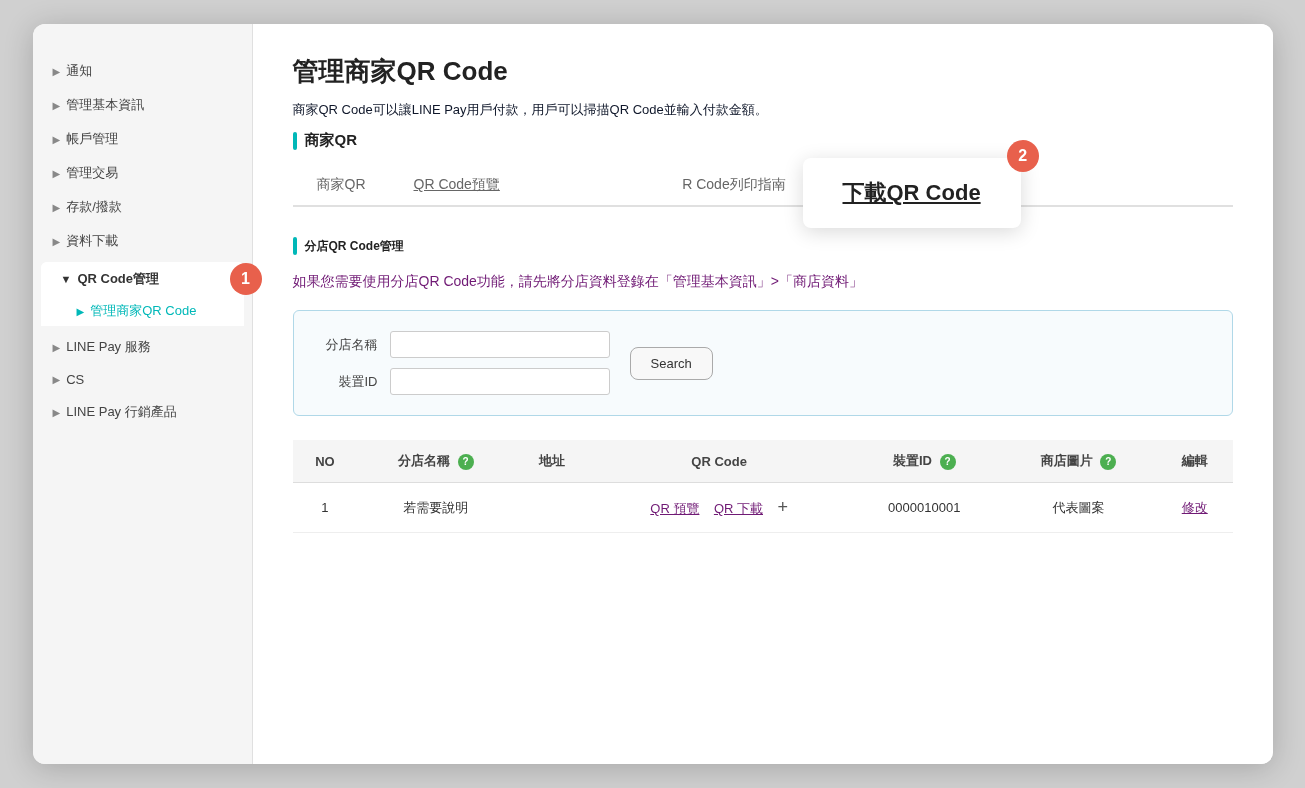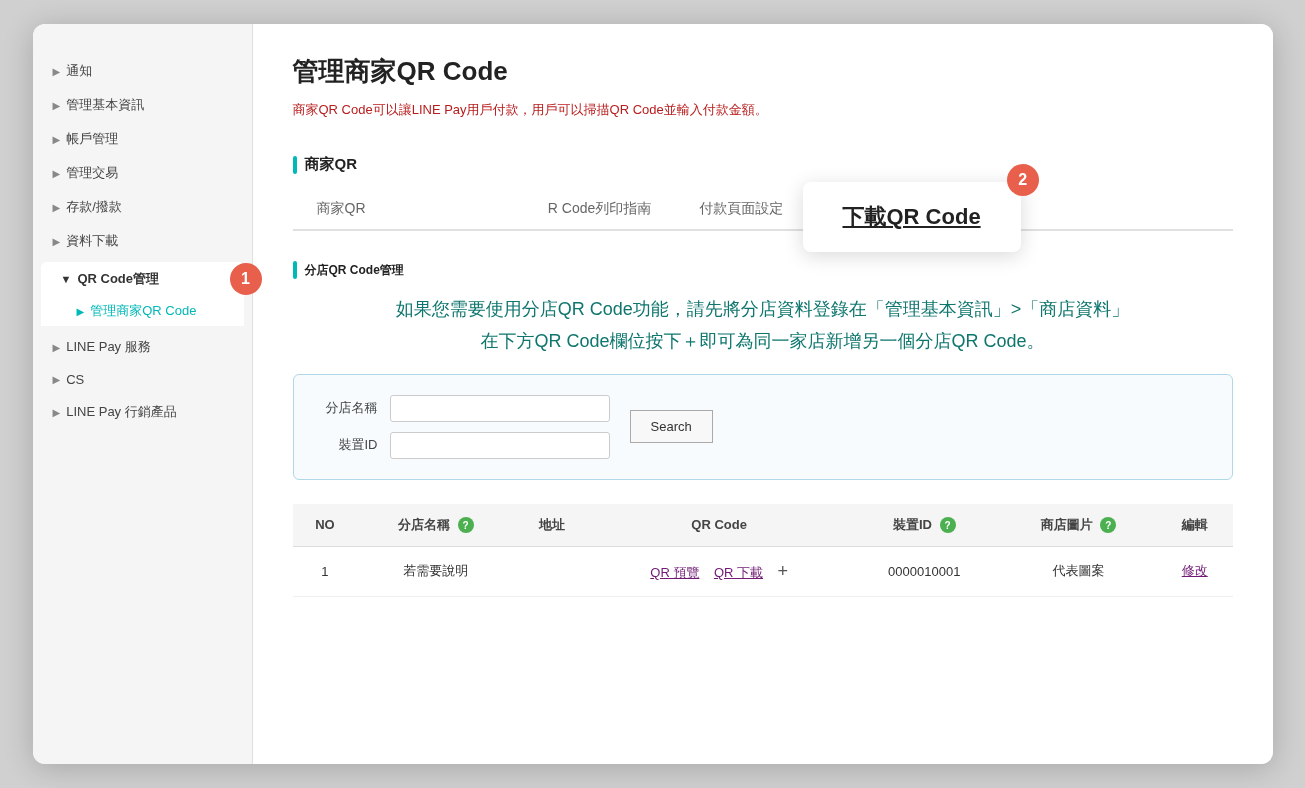--- a/index.html
+++ b/index.html
@@ -86,22 +86,22 @@
       background: white;
     }
     .page-title {
       font-size: 26px;
       font-weight: bold;
       color: #222;
       margin-bottom: 12px;
     }
     .page-desc {
       font-size: 13px;
-      color: #b91c1c;
-      margin-bottom: 36px;
+      color: #0f172a;
+      margin-bottom: 12px;
     }
     .section-header {
       display: flex;
       align-items: center;
       gap: 8px;
       font-size: 15px;
       font-weight: bold;
       color: #222;
       margin-bottom: 16px;
     }
@@ -172,25 +172,24 @@
     }
     .sub-section-header::before {
       content: '';
       display: inline-block;
       width: 4px;
       height: 18px;
       background: #00b8b8;
       border-radius: 2px;
     }
     .sub-section-desc {
-      font-size: 18px;
-      color: #0f766e;
+      font-size: 14px;
+      color: #701a75;
       line-height: 1.8;
       margin-bottom: 16px;
-      text-align: center;
     }
     
     .search-box {
       border: 1.5px solid #b0d8e8;
       border-radius: 6px;
       padding: 20px 24px;
       background: #f7fbfd;
       display: flex;
       align-items: center;
       gap: 20px;
@@ -216,21 +215,21 @@
       border: 1px solid #ccc;
       border-radius: 3px;
       padding: 5px 10px;
       font-size: 13px;
       width: 220px;
       outline: none;
     }
     .search-btn {
       border: 1px solid #aaa;
       background: #f8f8f8;
-      border-radius: 0;
+      border-radius: 8px;
       padding: 8px 20px;
       font-size: 13px;
       cursor: pointer;
       color: #333;
     }
     
     .data-table {
       width: 100%;
       border-collapse: collapse;
       font-size: 13px;
@@ -333,37 +332,37 @@
     <h1 class="page-title">管理商家QR Code</h1>
     <p class="page-desc">商家QR Code可以讓LINE Pay用戶付款，用戶可以掃描QR Code並輸入付款金額。</p>
 
     <div class="section-header">
       <span>商家QR</span>
     </div>
 
     <div style="position: relative;">
       <div class="tabs">
         <div class="tab">商家QR</div>
+        <div class="tab" style="text-decoration: underline; color: #666;">QR Code預覽</div>
         <div class="tab" style="opacity:0;">下載QR Code</div>
         <div class="tab">R Code列印指南</div>
         <div class="tab">付款頁面設定</div>
       </div>
 
       <div class="tab-dropdown" style="position:absolute; top: -8px; left: 510px;">
         <span>下載QR Code</span>
         <div class="badge-2">2</div>
       </div>
     </div>
 
     <div class="sub-section-header">
       <span>分店QR Code管理</span>
     </div>
     <div class="sub-section-desc">
       <div>如果您需要使用分店QR Code功能，請先將分店資料登錄在「管理基本資訊」&gt;「商店資料」</div>
-      <div>在下方QR Code欄位按下＋即可為同一家店新增另一個分店QR Code。</div>
     </div>
 
     <div class="search-box">
       <div class="search-fields">
         <div class="search-field-row">
           <label class="search-field-label">分店名稱</label>
           <input class="search-field-input" type="text" placeholder="" style="">
         </div>
         <div class="search-field-row">
           <label class="search-field-label">裝置ID</label>

